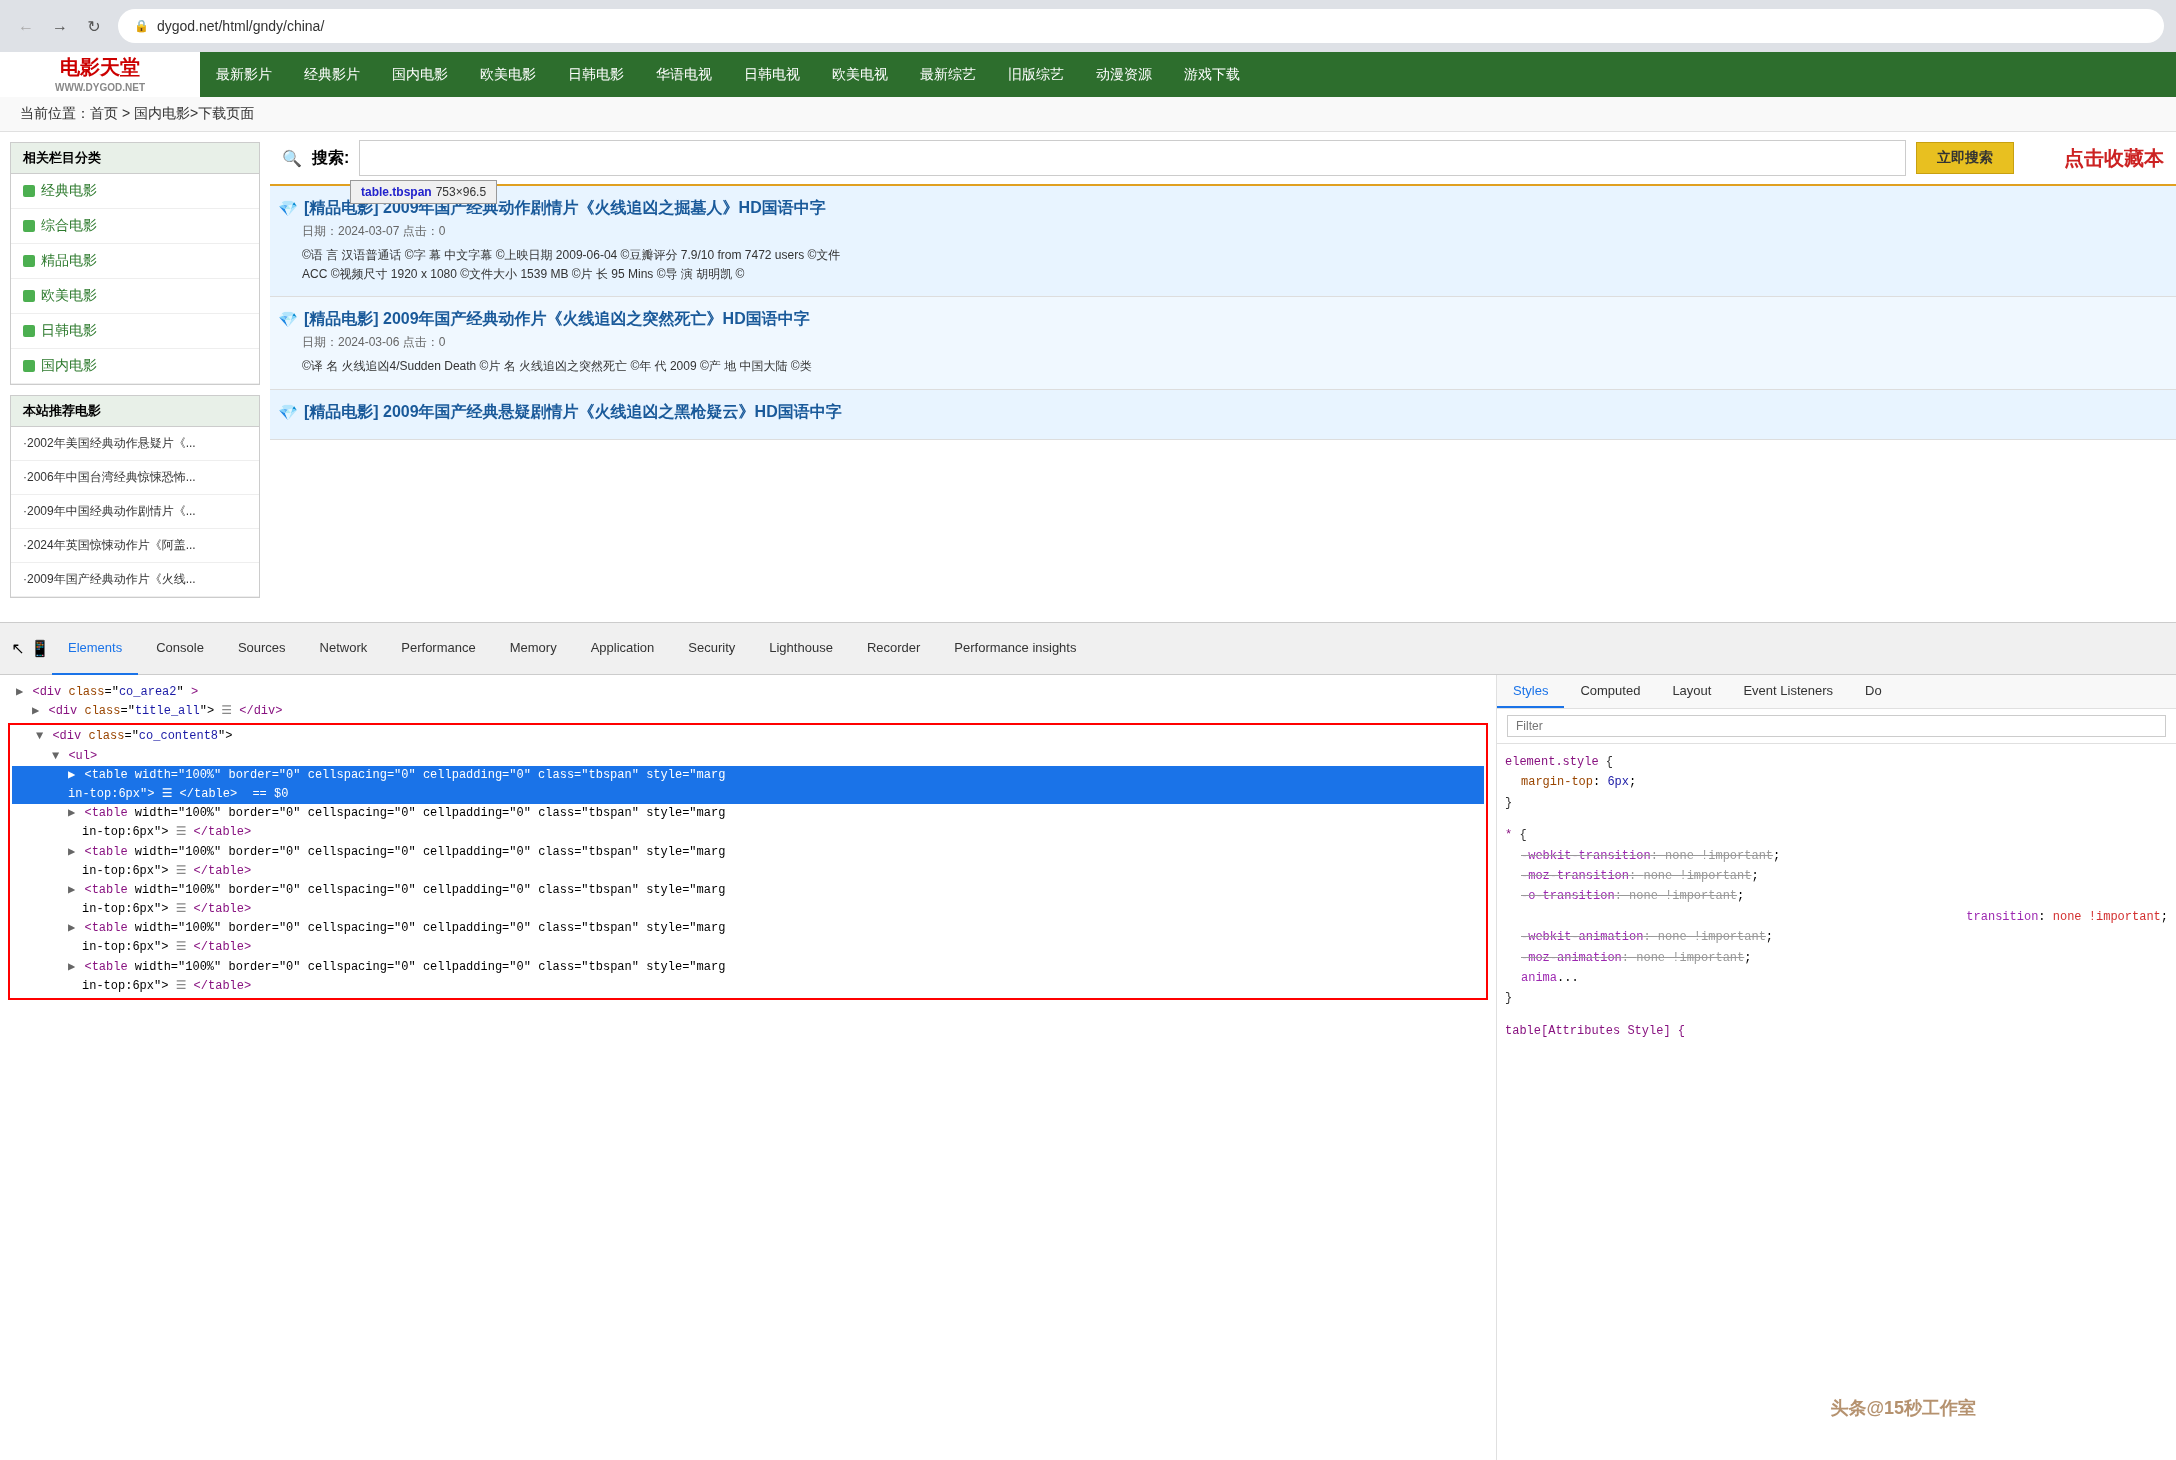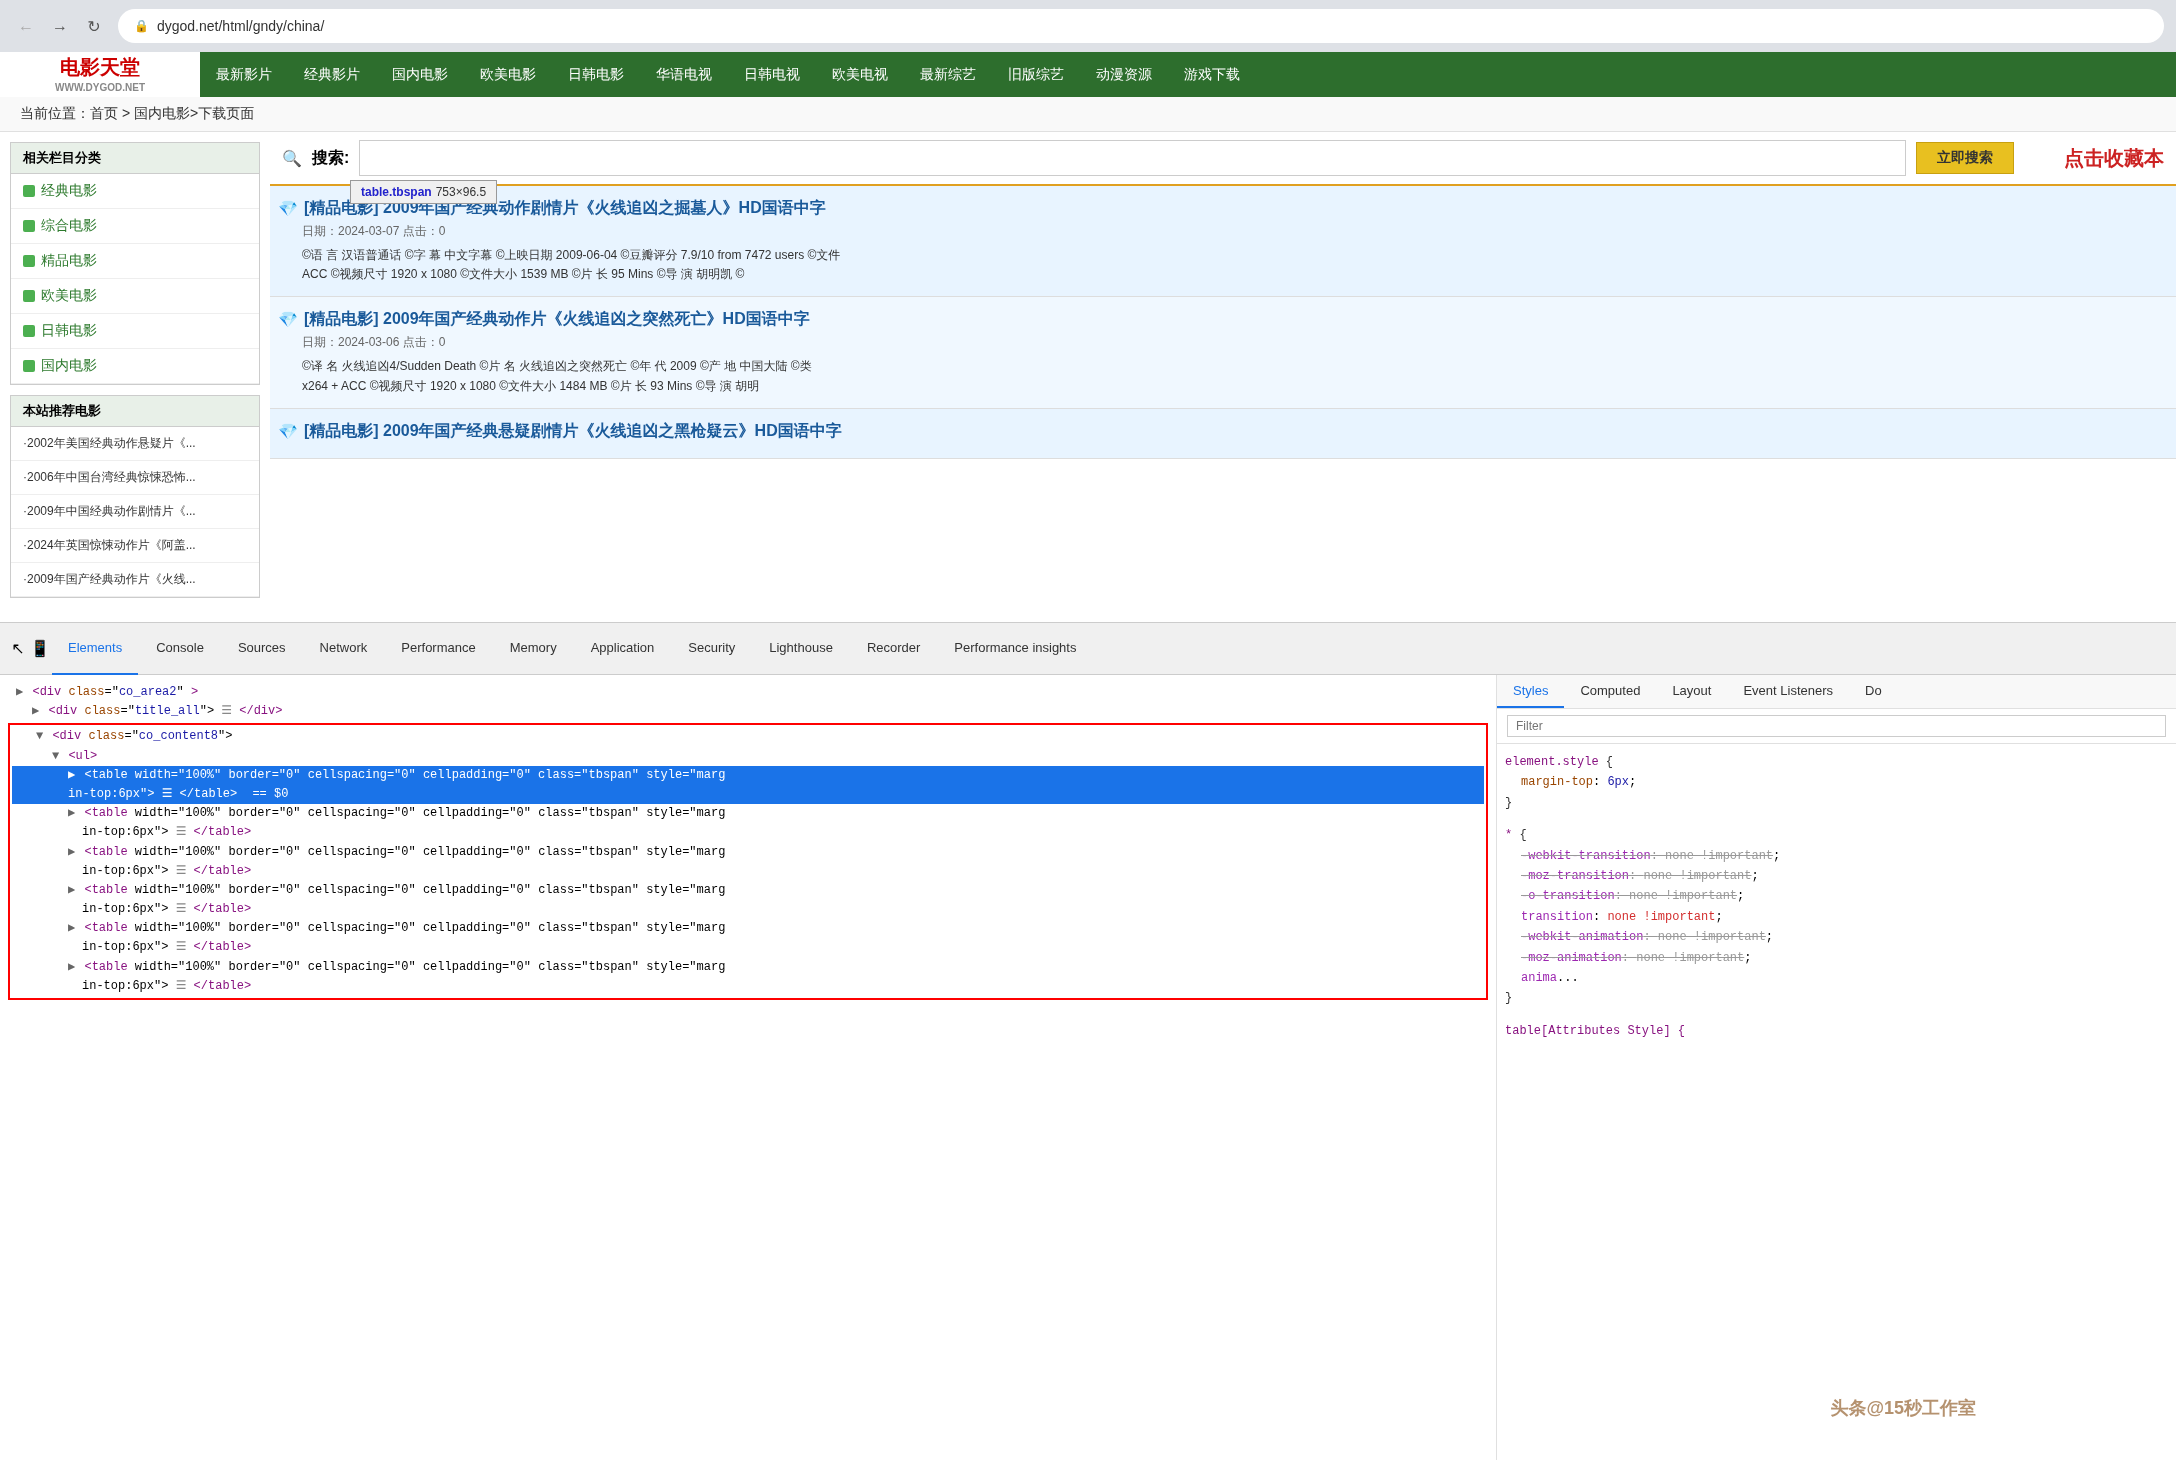--- a/index.html
+++ b/index.html
@@ -209,21 +209,20 @@
         </div>
 
         <div class="movie-item" style="background:#f0f8ff;">
           <div class="movie-title">
             <span class="movie-icon">💎</span>
             <span>[精品电影] 2009年国产经典动作片《火线追凶之突然死亡》HD国语中字</span>
           </div>
           <div class="movie-date">日期：2024-03-06 点击：0</div>
           <div class="movie-info">
             <div>©译    名  火线追凶4/Sudden Death  ©片    名  火线追凶之突然死亡  ©年    代  2009  ©产    地  中国大陆  ©类</div>
-            <div>x264 + ACC  ©视频尺寸   1920 x 1080  ©文件大小   1484 MB  ©片    长   93 Mins  ©导    演  胡明</div>
           </div>
         </div>
 
         <div class="movie-item" style="background:#e8f4ff;">
           <div class="movie-title">
             <span class="movie-icon">💎</span>
             <span>[精品电影] 2009年国产经典悬疑剧情片《火线追凶之黑枪疑云》HD国语中字</span>
           </div>
         </div>
       </div>
@@ -373,21 +372,21 @@
           </div>
           <div style="padding-left:16px;">
             <span class="css-strikethrough"><span style="color:#9c27b0;">-webkit-transition</span><span>: </span><span>none !important</span></span><span>;</span>
           </div>
           <div style="padding-left:16px;">
             <span class="css-strikethrough"><span style="color:#9c27b0;">-moz-transition</span><span>: </span><span>none !important</span></span><span>;</span>
           </div>
           <div style="padding-left:16px;">
             <span class="css-strikethrough"><span style="color:#9c27b0;">-o-transition</span><span>: </span><span>none !important</span></span><span>;</span>
           </div>
-          <div style="padding-left:16px;">
+          <div style="padding-left:16px;text-align:right;">
             <span style="color:#9c27b0;">transition</span><span>: </span><span class="css-important">none !important</span><span>;</span>
           </div>
           <div style="padding-left:16px;">
             <span class="css-strikethrough"><span style="color:#9c27b0;">-webkit-animation</span><span>: </span><span>none !important</span></span><span>;</span>
           </div>
           <div style="padding-left:16px;">
             <span class="css-strikethrough"><span style="color:#9c27b0;">-moz-animation</span><span>: </span><span>none !important</span></span><span>;</span>
           </div>
           <div style="padding-left:16px;">
             <span style="color:#9c27b0;">anima</span><span>...</span>

